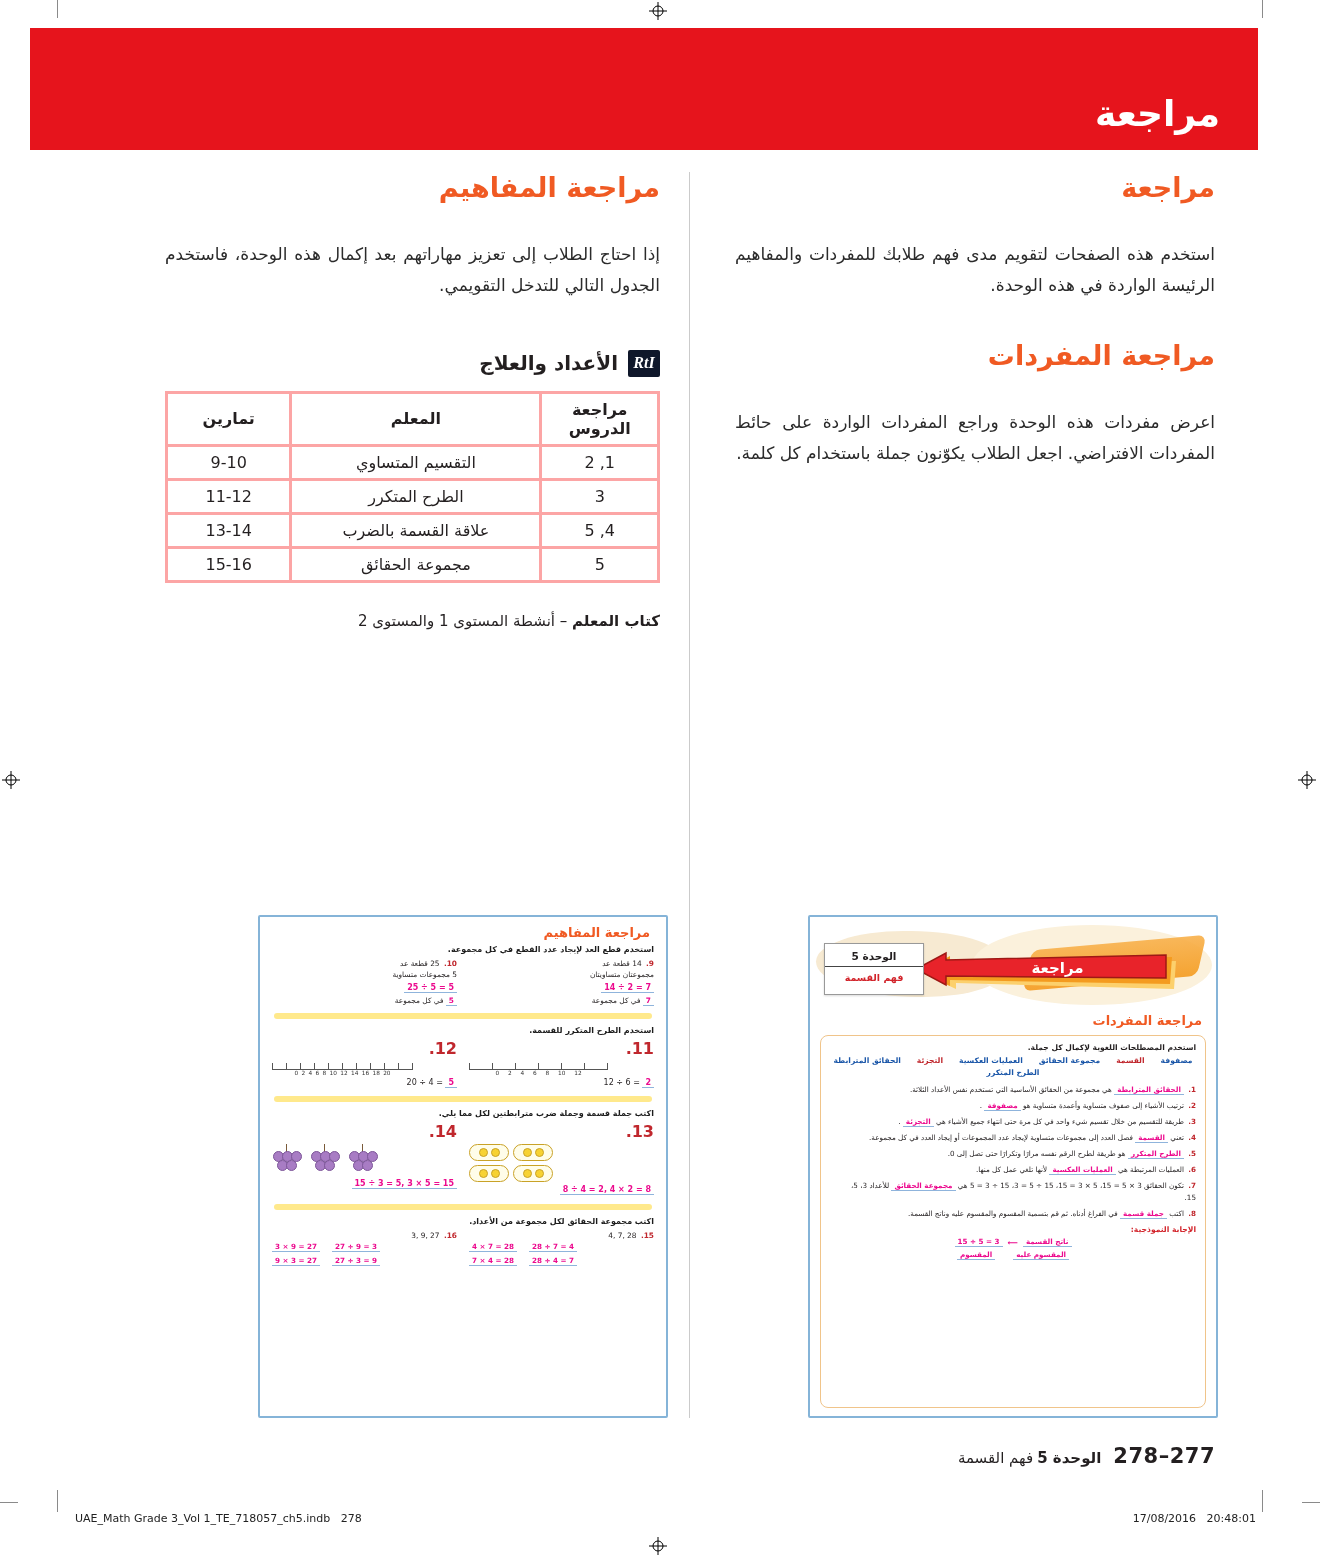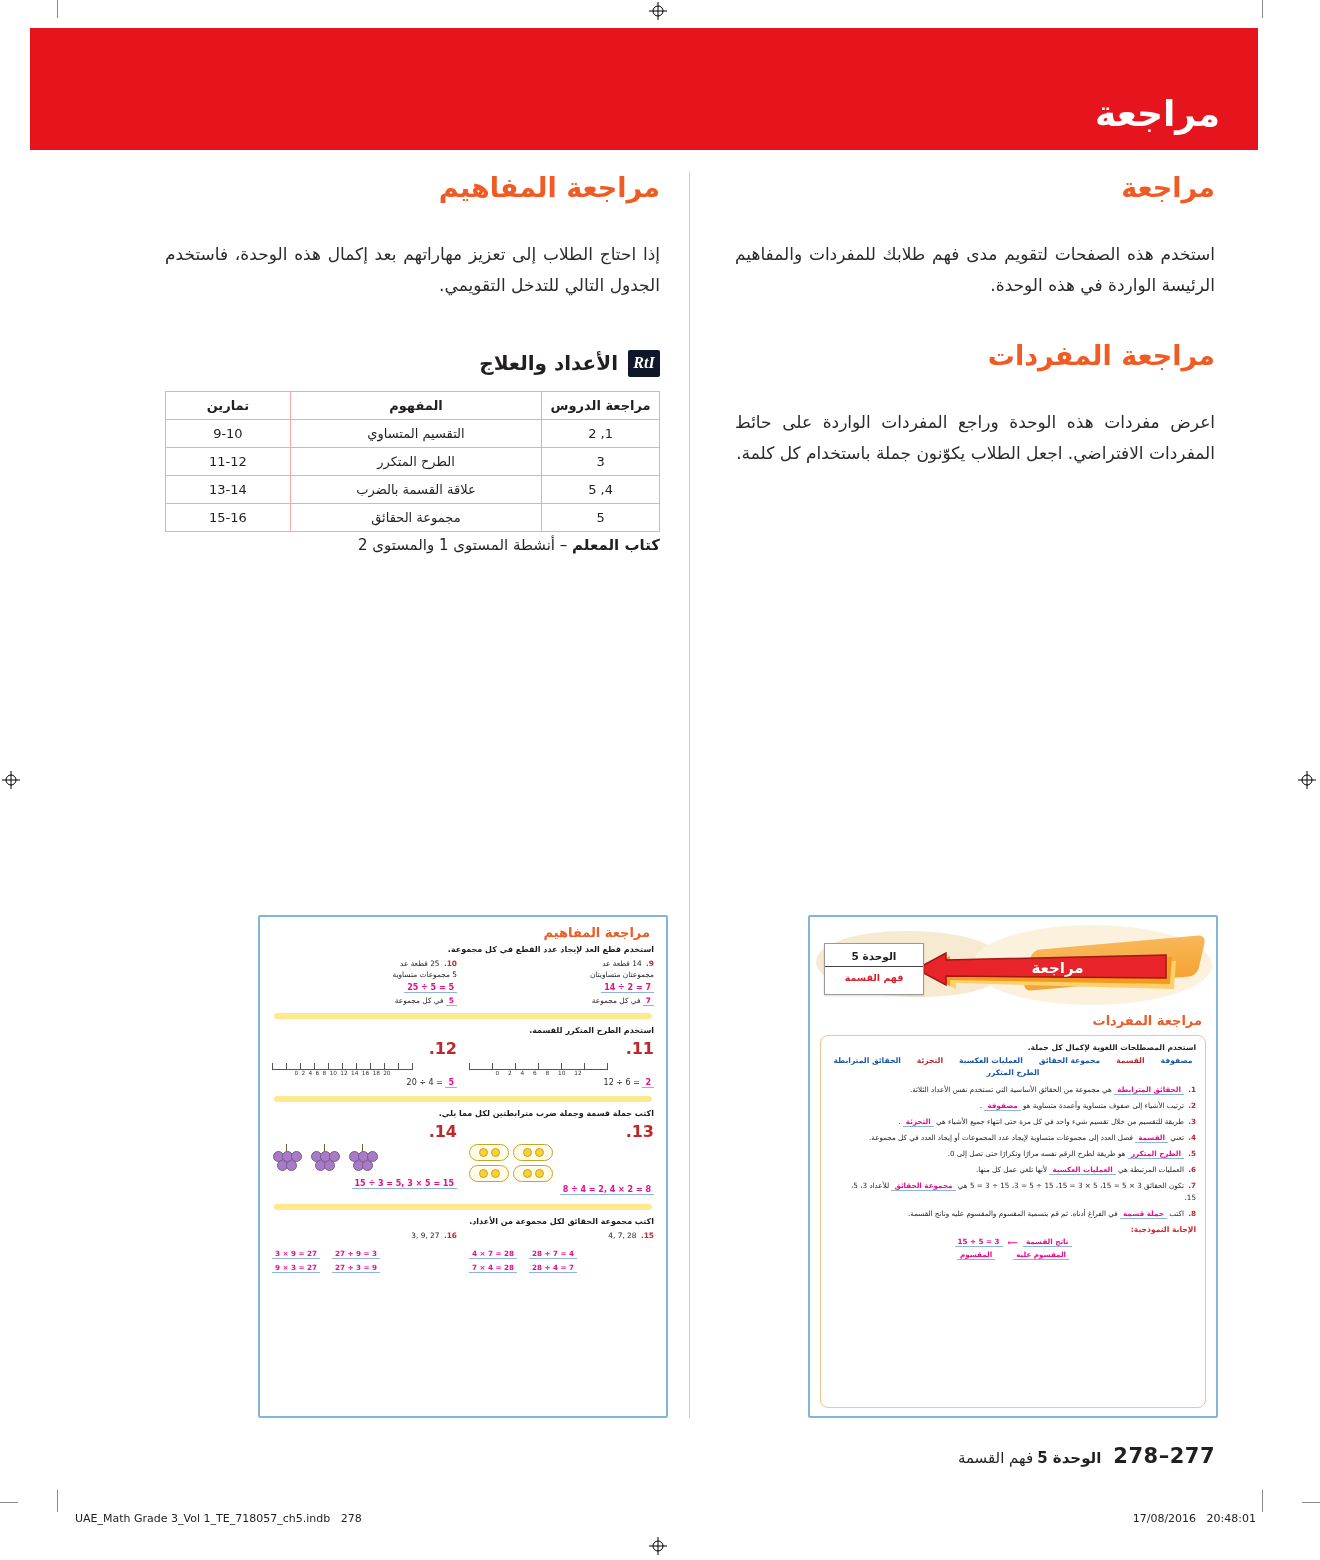--- a/index.html
+++ b/index.html
@@ -26,24 +26,24 @@
   .tbody { font-size:17px; line-height:1.85; text-align:justify; color:#2b2b2b;margin-top:36px; }
   .mt { margin-top:38px; }
 
   .rti-row { display:flex; align-items:center; gap:10px; margin-top:48px; margin-bottom:14px; }
   .rti-badge { background:#0f172a; color:#fff; font-weight:bold; font-style:italic;
                font-family:"Liberation Serif","DejaVu Serif",serif; font-size:16px;
                min-width:32px; height:27px; display:flex; align-items:center; justify-content:center; border-radius:2px; }
   .rti-label { font-size:20px; font-weight:bold; }
 
   .rti-table { width:100%; border-collapse:collapse; }
-  .rti-table th,.rti-table td { border:1px solid #fca5a5; padding:6px 8px; font-size:13px; text-align:center; vertical-align:middle; }
+  .rti-table th,.rti-table td { border:3px solid #fca5a5; padding:6px 8px; font-size:16px; text-align:center; vertical-align:middle; }
   .rti-table th { font-weight:bold; }
   .w-lessons { width:118px; } .w-concept { width:252px; } .w-ex { width:125px; }
-  .table-note { margin-top:4px; font-size:15px; }
+  .table-note { margin-top:29px; font-size:15px; }
 
   
   .thumb { position:absolute; top:915px; width:410px; height:503px; background:#fff; border:2px solid #85b4d8; border-radius:2px; }
   .thumb-left { left:258px; } .thumb-right { left:808px; }
 
   
   .p277-art { position:absolute; top:8px; left:6px; right:6px; height:84px; }
   .blob { position:absolute; }
   .b1 { left:0; top:6px; width:190px; height:66px; background:#f7ead2; border-radius:48% 52% 44% 56%; }
   .b2 { right:-2px; top:0; width:240px; height:80px; background:#fbf1dc; border-radius:50%; }
@@ -90,21 +90,21 @@
   .nl11 .nl-nums { width:141px; text-align:center; word-spacing:1.5px; }
   .lemon-grid { display:grid; grid-template-columns:repeat(2,40px); gap:4px; direction:ltr; margin:3px 0; }
   .lemon-box { width:40px; height:17px; border:1px solid #c9a227; border-radius:9px; background:#fffde9;
                display:flex; align-items:center; justify-content:center; gap:3px; }
   .lemon { width:9px; height:9px; border-radius:50%; background:#f7d232; border:1px solid #c9a227; display:inline-block; }
   .grape-row { display:flex; gap:8px; direction:ltr; margin:3px 0; }
   .grapes { width:30px; height:32px; position:relative; }
   .grapes::before { content:""; position:absolute; left:14px; top:0; width:1px; height:8px; background:#7a5a3a; }
   .grape { position:absolute; width:11px; height:11px; border-radius:50%; background:#a87cc4; border:1px solid #7d5699; }
   .g1{left:1px;top:7px;} .g2{left:10px;top:7px;} .g3{left:19px;top:7px;} .g4{left:5px;top:16px;} .g5{left:14px;top:16px;}
-  .facts { display:grid; grid-template-columns:auto auto; gap:4px 12px; direction:ltr; justify-content:start; font-size:7.2px; margin-top:7px; }
+  .facts { display:grid; grid-template-columns:auto auto; gap:4px 12px; direction:ltr; justify-content:start; font-size:7.2px; margin-top:0; }
 
   
   .footer-ref { position:absolute; left:735px; width:480px; top:1444px; direction:rtl;
                 display:flex; align-items:baseline; gap:12px; }
   .pg { font-size:21px; font-weight:bold; letter-spacing:.5px; }
   .unitref { font-size:15px; }
   .unitref b { margin-left:4px; }
   .printline { position:absolute; top:1512px; font-size:11px; color:#222; white-space:pre; }
   .print-left { left:75px; } .print-right { right:64px; }
 </style>
@@ -160,21 +160,21 @@
 
     <div class="rti-row">
       <span class="rti-badge">RtI</span>
       <span class="rti-label">الأعداد والعلاج</span>
     </div>
 
     <table class="rti-table">
       <thead>
         <tr>
           <th class="w-lessons">مراجعة الدروس</th>
-          <th class="w-concept">المفهوم</th>
+          <th class="w-concept">المعلم</th>
           <th class="w-ex">تمارين</th>
         </tr>
       </thead>
       <tbody>
         <tr>
           <td>1, 2</td>
           <td>التقسيم المتساوي</td>
           <td>9-10</td>
         </tr>
         <tr>

